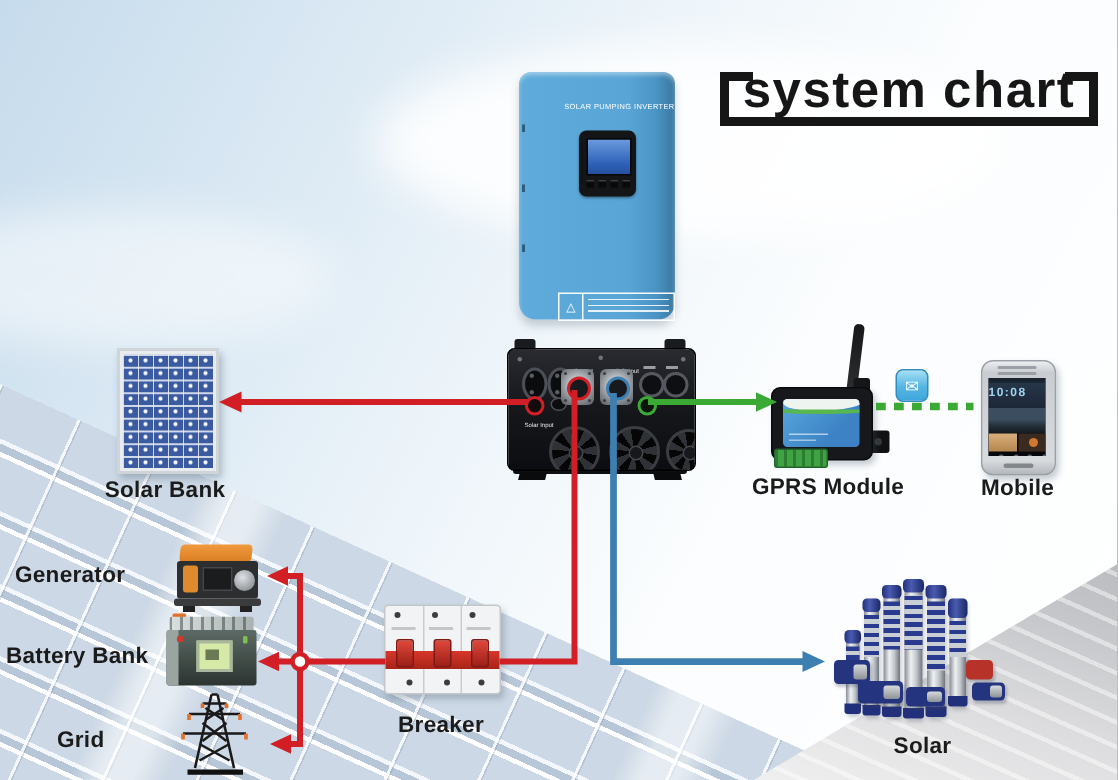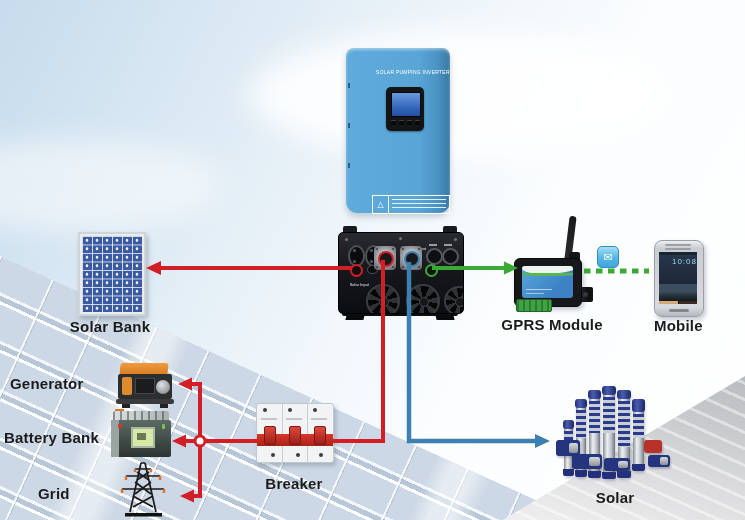--- a/index.html
+++ b/index.html
@@ -114,22 +114,22 @@
     font-family:"DejaVu Sans",sans-serif;}
 
   
   .phone{left:654px;top:240px;width:48px;height:75px;z-index:10;border-radius:8px;border:1px solid #9aa0a5;
     background:linear-gradient(180deg,#eceef0 0%,#c9cdd1 10%,#d8dbde 88%,#b4b8bc 100%);
     box-shadow:2px 3px 4px rgba(70,90,110,.3);}
   .spk{position:absolute;left:10px;width:26px;height:2px;background:#9aa0a5;border-radius:1px;}
   .pscreen{position:absolute;left:4px;top:11px;width:38px;height:52px;background:#0d1118;overflow:hidden;}
   .prow{width:100%;}
   .p-status{height:3px;background:#1a2430;}
-  .p-clock{height:29px;background:linear-gradient(#27364a,#1c2737);color:#9fd4f2;font-size:8px;font-weight:400;
-    text-align:right;line-height:13px;letter-spacing:1px;}
+  .p-clock{height:17px;background:linear-gradient(#27364a,#1c2737);color:#9fd4f2;font-size:8px;font-weight:700;
+    text-align:left;line-height:13px;letter-spacing:1px;}
   .p-photo{height:17px;background:linear-gradient(180deg,#3b4d5e 0 45%,#243039 70%,#14191f 100%);}
   .p-tiles{height:12px;display:flex;gap:1px;background:#05070a;}
   .p-tiles .t-l{flex:1;background:linear-gradient(#d8b07c,#b5854e);}
   .p-tiles .t-r{flex:1;background:#3a2a20;position:relative;}
   .p-tiles .t-r::after{content:"";position:absolute;left:40%;top:25%;width:6px;height:6px;border-radius:50%;background:#d07830;}
   .p-dock{height:7px;background:#05070a;display:flex;align-items:center;justify-content:space-around;padding:0 4px;}
   .p-dock i{width:3px;height:3px;border-radius:1px;background:#5a6570;}
   .chin{position:absolute;left:14px;bottom:4px;width:20px;height:3px;background:#82888c;border-radius:2px;}
 
   
@@ -194,20 +194,28 @@
 <body>
 
 <div class="stage">
 
   <div class="sky"></div>
   <div class="cloud" style="left:250px;top:30px;width:420px;height:130px;"></div>
   <div class="cloud" style="left:-80px;top:140px;width:300px;height:90px;opacity:.6;"></div>
   <div class="field"></div>
   <div class="grayzone"></div>
 
+  <div class="abs title-wrap">
+    <div class="title-text">system chart</div>
+    <div class="tbar" style="left:2px;top:38px;width:252px;height:6px;"></div>
+    <div class="tbar" style="left:2px;top:8px;width:6px;height:32px;"></div>
+    <div class="tbar" style="left:2px;top:8px;width:22px;height:6px;"></div>
+    <div class="tbar" style="left:248px;top:8px;width:6px;height:32px;"></div>
+    <div class="tbar" style="left:232px;top:8px;width:22px;height:6px;"></div>
+  </div>
 
   <div class="abs inverter">
     <div class="inv-name"><span>SOLAR PUMPING INVERTER</span></div>
     <div class="inv-display">
       <div class="inv-screen"></div>
       <div class="inv-btn" style="left:5px;"></div>
       <div class="inv-btn" style="left:13px;"></div>
       <div class="inv-btn" style="left:21px;"></div>
       <div class="inv-btn" style="left:29px;"></div>
     </div>

